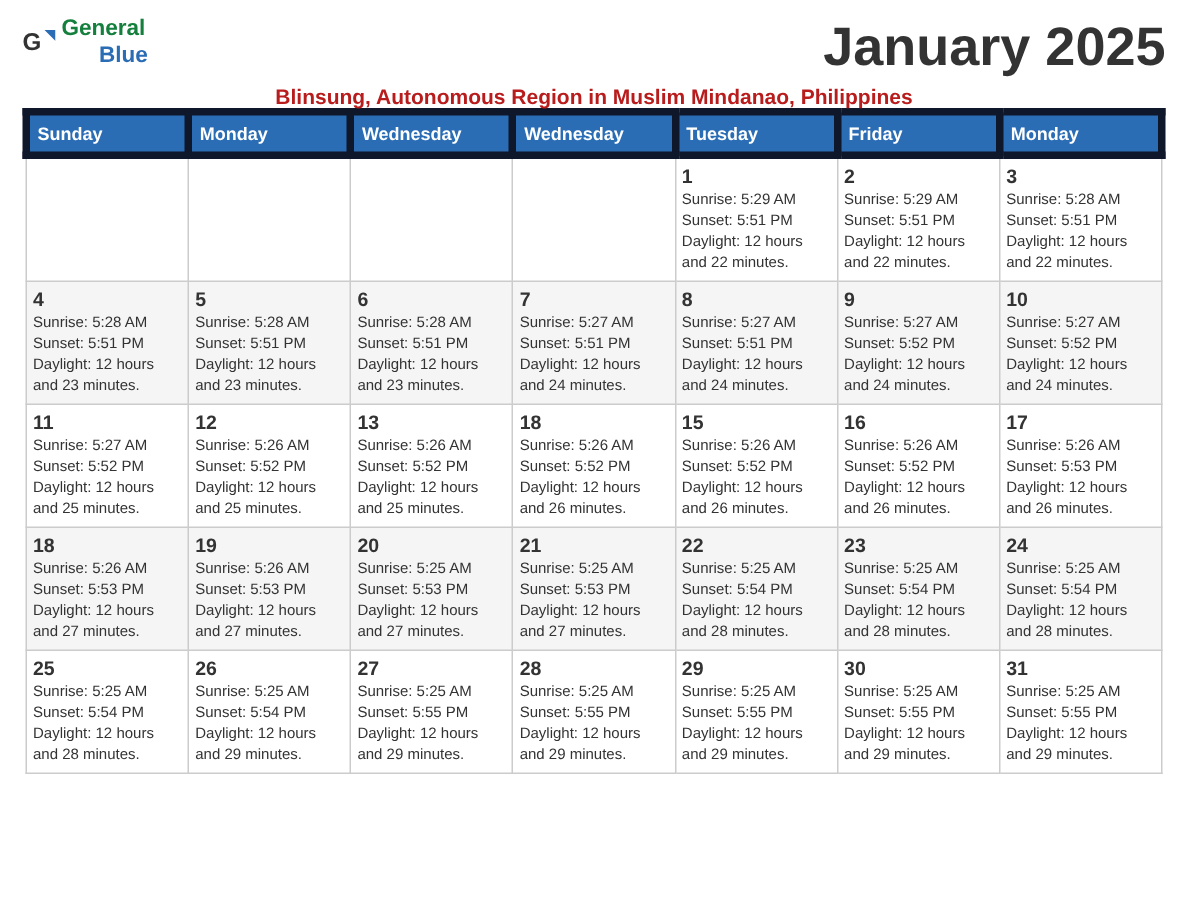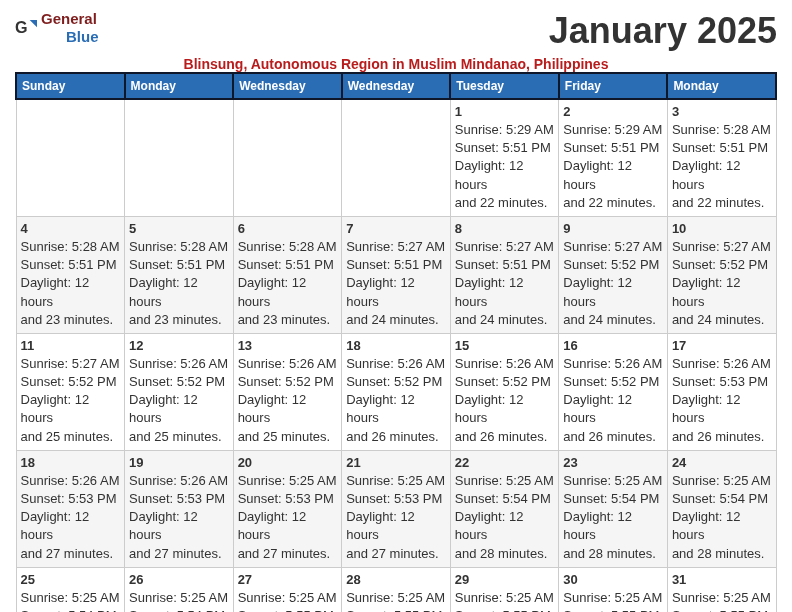--- a/index.html
+++ b/index.html
@@ -17,21 +17,21 @@
       margin-bottom: 4px;
     }
     .logo {
       display: flex;
       align-items: center;
       gap: 4px;
     }
     .logo-text-general {
       font-size: 15px;
       font-weight: bold;
-      color: #7f1d1d;
+      color: #15803d;
     }
     .logo-text-blue {
       font-size: 15px;
       font-weight: bold;
       color: #2a6db5;
       margin-left: 25px;
     }
     .logo-icon {
       width: 22px;
       height: 22px;
@@ -54,21 +54,21 @@
       border-collapse: collapse;
       table-layout: fixed;
     }
     thead th {
       background-color: #2a6db5;
       color: #fff;
       font-size: 12px;
       font-weight: bold;
       text-align: left;
       padding: 5px 5px;
-      border: 2px solid #0f172a;
+      border: 5px solid #0f172a;
     }
     tbody tr {
       height: auto;
     }
     tbody td {
       border: 1px solid #ccc;
       vertical-align: top;
       padding: 4px 4px;
       font-size: 9.5px;
       color: #333;
@@ -82,21 +82,21 @@
       background: #f5f5f5;
     }
     .day-number {
       font-size: 13px;
       font-weight: bold;
       color: #333;
       display: block;
       margin-bottom: 2px;
     }
     .day-info {
-      font-size: 13px;
+      font-size: 10px;
       color: #333;
       line-height: 1.4;
     }
     .empty-cell {
       background: #fff !important;
     }
   </style>
 </head>
 <body>
 

